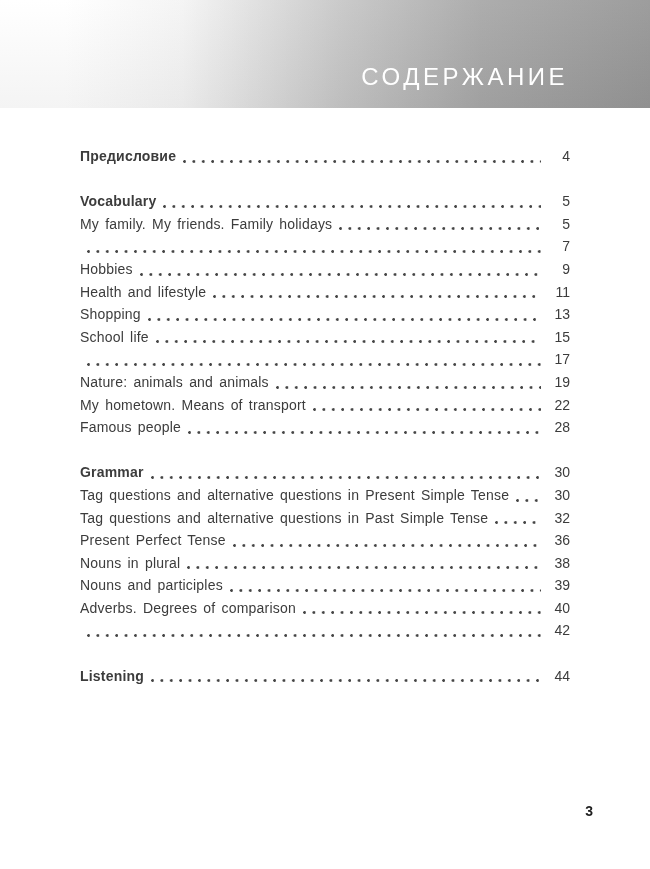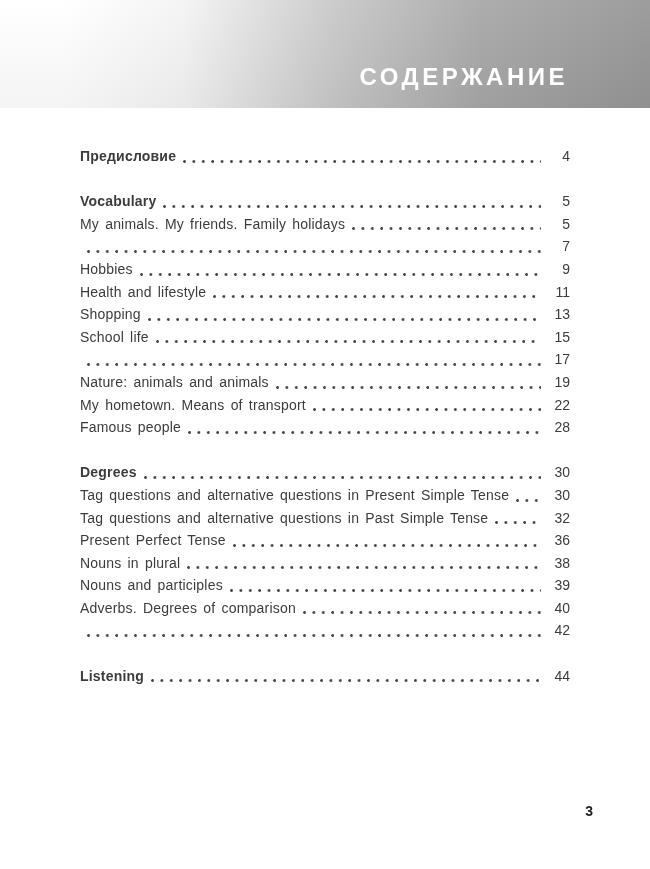--- a/index.html
+++ b/index.html
@@ -21,21 +21,21 @@
     height: 108px;
     background-image:
       linear-gradient(to bottom, rgba(255,255,255,0.07) 0%, rgba(0,0,0,0.045) 100%),
       linear-gradient(to right, #ffffff 0%, #ffffff 10%, #f4f4f4 28%, #c7c7c7 52%, #a7a7a7 74%, #969696 100%);
   }
   .banner-title {
     position: absolute;
     top: 65px;
     right: 82px;
     color: #ffffff;
-    font-weight: bold;
+    font-weight: normal;
     font-size: 24px;
     letter-spacing: 3.5px;
     line-height: 1;
     white-space: nowrap;
   }
 
   
   .toc {
     position: absolute;
     top: 145px;
@@ -100,21 +100,21 @@
       <span class="pagenum">4</span>
     </div>
 
     <div class="row bold gap-before">
       <span class="label">Vocabulary</span>
       <span class="leader"></span>
       <span class="pagenum">5</span>
     </div>
 
     <div class="row">
-      <span class="label">My animals. My friends. Family holidays</span>
+      <span class="label">My family. My friends. Family holidays</span>
       <span class="leader"></span>
       <span class="pagenum">5</span>
     </div>
 
     <div class="row">
       <span class="leader"></span>
       <span class="pagenum">7</span>
     </div>
 
     <div class="row">
@@ -159,21 +159,21 @@
     </div>
 
 
     <div class="row">
       <span class="label">Famous people</span>
       <span class="leader"></span>
       <span class="pagenum">28</span>
     </div>
 
     <div class="row bold gap-before">
-      <span class="label">Degrees</span>
+      <span class="label">Grammar</span>
       <span class="leader"></span>
       <span class="pagenum">30</span>
     </div>
 
     <div class="row">
       <span class="label">Tag questions and alternative questions in Present Simple Tense</span>
       <span class="leader"></span>
       <span class="pagenum">30</span>
     </div>
 

